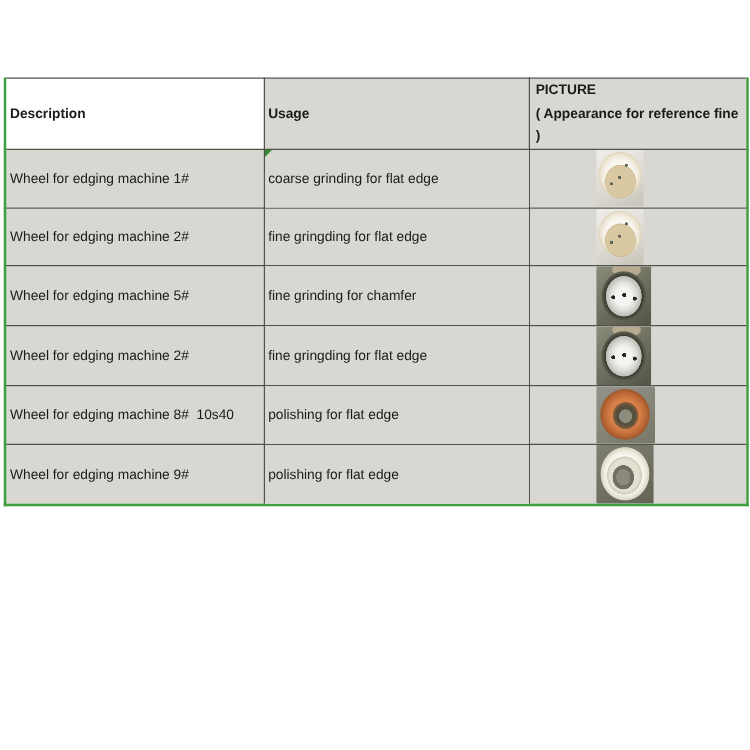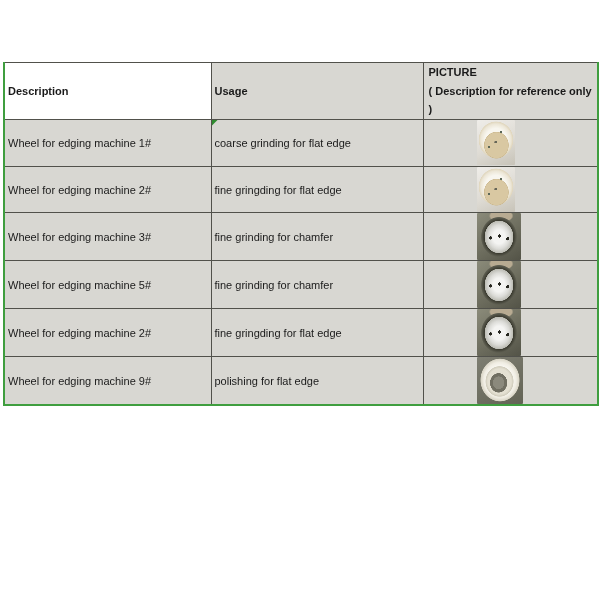--- a/index.html
+++ b/index.html
@@ -117,21 +117,21 @@
     <thead>
       <tr>
         <th class="col-desc">
           <span class="cell-text">Description</span>
         </th>
         <th class="col-usage">
           <span class="cell-text">Usage</span>
         </th>
         <th class="col-pic">
           <div class="pic-header-line">PICTURE</div>
-          <div class="pic-header-line">( Description for reference only )</div>
+          <div class="pic-header-line">( Appearance for reference fine )</div>
         </th>
       </tr>
     </thead>
     <tbody id="rows">
   <tr>
     <td class="col-desc">
       <span class="cell-text">Wheel for edging machine 1#</span>
     </td>
     <td class="col-usage">
       <span class="marker"></span>
@@ -148,61 +148,61 @@
     </td>
     <td class="col-usage">
       
       <span class="cell-text">fine gringding for flat edge</span>
     </td>
     <td class="col-pic">
       <div class="photo wheel-white-flat-wheel"></div>
     </td>
   </tr>
 
-  <tr>
-    <td class="col-desc">
-      <span class="cell-text">Wheel for edging machine 3#</span>
+
+
+  <tr>
+    <td class="col-desc">
+      <span class="cell-text">Wheel for edging machine 5#</span>
     </td>
     <td class="col-usage">
       
       <span class="cell-text">fine grinding for chamfer</span>
     </td>
     <td class="col-pic">
       <div class="photo wheel-metal-cup-wheel"></div>
     </td>
   </tr>
 
 
   <tr>
     <td class="col-desc">
-      <span class="cell-text">Wheel for edging machine 5#</span>
-    </td>
-    <td class="col-usage">
-      
-      <span class="cell-text">fine grinding for chamfer</span>
+      <span class="cell-text">Wheel for edging machine 2#</span>
+    </td>
+    <td class="col-usage">
+      
+      <span class="cell-text">fine gringding for flat edge</span>
     </td>
     <td class="col-pic">
       <div class="photo wheel-metal-cup-wheel"></div>
     </td>
   </tr>
 
-
-  <tr>
-    <td class="col-desc">
-      <span class="cell-text">Wheel for edging machine 2#</span>
-    </td>
-    <td class="col-usage">
-      
-      <span class="cell-text">fine gringding for flat edge</span>
-    </td>
-    <td class="col-pic">
-      <div class="photo wheel-metal-cup-wheel"></div>
-    </td>
-  </tr>
-
+  <tr>
+    <td class="col-desc">
+      <span class="cell-text">Wheel for edging machine 8#  10s40</span>
+    </td>
+    <td class="col-usage">
+      
+      <span class="cell-text">polishing for flat edge</span>
+    </td>
+    <td class="col-pic">
+      <div class="photo wheel-orange-ring-wheel"></div>
+    </td>
+  </tr>
 
   <tr>
     <td class="col-desc">
       <span class="cell-text">Wheel for edging machine 9#</span>
     </td>
     <td class="col-usage">
       
       <span class="cell-text">polishing for flat edge</span>
     </td>
     <td class="col-pic">

